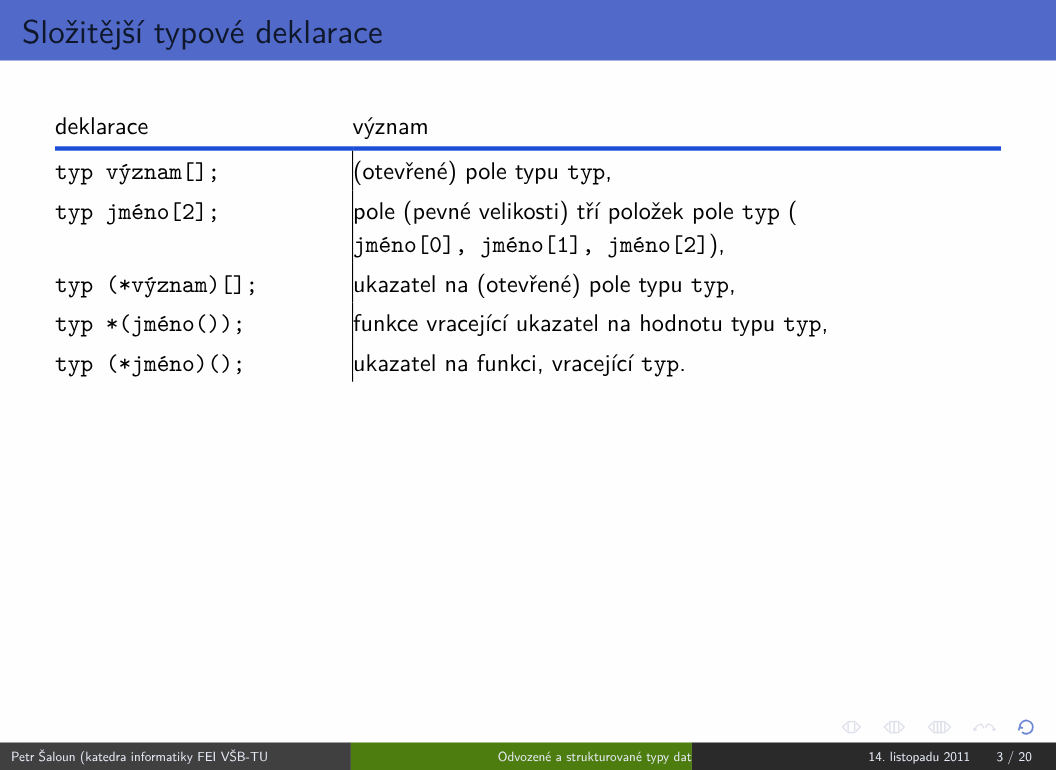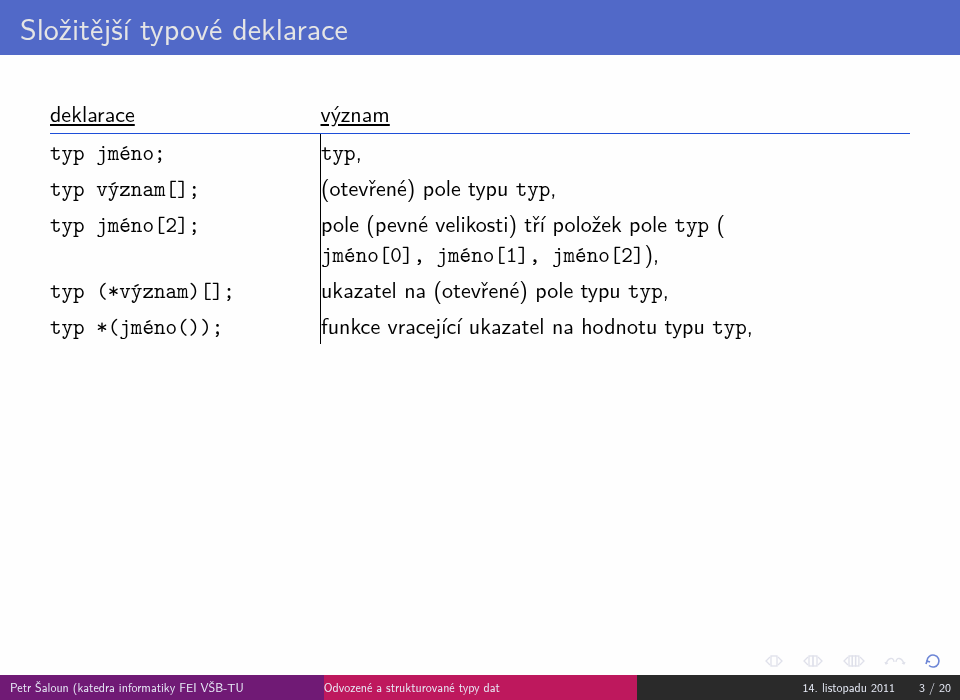--- a/index.html
+++ b/index.html
@@ -13,21 +13,21 @@
     position: relative;
     overflow: hidden;
   }
   .slide {
     width: 960px;
     height: 700px;
     position: relative;
   }
   .title-band {
     background: #5169c8;
-    color: #e5e5e5;
+    color: #0f172a;
     height: 55px;
     line-height: 55px;
     padding: 0 20px;
     font-size: 30px;
   }
   .content {
     padding: 44px 50px 0 50px;
     font-size: 22px;
     line-height: 1.32;
   }
@@ -41,23 +41,22 @@
   }
   table.decls td.col-left {
     width: 262px;
     white-space: nowrap;
   }
   table.decls td.col-right {
     white-space: normal;
   }
   
   tr.header td {
-    border-bottom: 1px solid #1d4ed8;
+    border-bottom: 4px solid #1d4ed8;
     padding-bottom: 5px;
-    text-decoration: underline;
   }
   tr.body td.col-left {
     border-right: 1px solid #000;
   }
   tr.body td {
     padding-top: 3px;
     padding-bottom: 3px;
   }
   .tt {
     font-family: "Latin Modern Mono", "CMU Typewriter Text", "Courier New", monospace;
@@ -69,37 +68,37 @@
     bottom: 0;
     width: 960px;
     height: 25px;
     display: flex;
     font-size: 12px;
     line-height: 25px;
     color: #e8ecf8;
   }
   .footer .seg-author {
     width: 320px;
-    background: #701a75;
+    background: #404040;
     padding-left: 10px;
     overflow: hidden;
     white-space: nowrap;
   }
   .footer .seg-talk {
     width: 320px;
-    background: #be185d;
-    text-align: left;
+    background: #4d7c0f;
+    text-align: right;
     overflow: hidden;
     white-space: nowrap;
   }
   .footer .seg-date {
     width: 320px;
     background: #2a2a2a;
     text-align: right;
-    padding-right: 9px;
+    padding-right: 22px;
     overflow: hidden;
     white-space: nowrap;
   }
   .navsyms {
     position: absolute;
     right: 18px;
     bottom: 30px;
     display: flex;
     gap: 18px;
     align-items: center;
@@ -127,38 +126,38 @@
   <div class="content">
     <table class="decls">
       <tbody>
           <tr class="header">
         <td class="col-left">deklarace</td>
         <td class="col-right">význam</td>
       </tr>
       </tbody>
         <tbody id="rows-body">
           <tr class="body">
-            <td class="col-left"><span class="tt">typ jméno;</span></td>
-            <td class="col-right"><span class="tt">typ</span><span>,</span></td>
-          </tr>
-          <tr class="body">
             <td class="col-left"><span class="tt">typ význam[];</span></td>
             <td class="col-right"><span>(otevřené) pole typu </span><span class="tt">typ</span><span>,</span></td>
           </tr>
           <tr class="body">
             <td class="col-left"><span class="tt">typ jméno[2];</span></td>
             <td class="col-right"><span>pole (pevné velikosti) tří položek pole </span><span class="tt">typ</span><span> (</span><br><span class="tt">jméno[0], jméno[1], jméno[2]</span><span>),</span></td>
           </tr>
           <tr class="body">
             <td class="col-left"><span class="tt">typ (*význam)[];</span></td>
             <td class="col-right"><span>ukazatel na (otevřené) pole typu </span><span class="tt">typ</span><span>,</span></td>
           </tr>
           <tr class="body">
             <td class="col-left"><span class="tt">typ *(jméno());</span></td>
             <td class="col-right"><span>funkce vracející ukazatel na hodnotu typu </span><span class="tt">typ</span><span>,</span></td>
+          </tr>
+          <tr class="body">
+            <td class="col-left"><span class="tt">typ (*jméno)();</span></td>
+            <td class="col-right"><span>ukazatel na funkci, vracející </span><span class="tt">typ</span><span>.</span></td>
           </tr>
         </tbody>
     </table>
   </div>
 
   <div class="navsyms">
     <span class="group faint">
       <svg width="20" height="14" viewBox="0 0 20 14">
           <polyline points="6,3 2,7 6,11" fill="none" stroke="#c6c9da" stroke-width="1.3"></polyline>
           <rect x="7" y="2" width="6" height="10" fill="none" stroke="#c6c9da" stroke-width="1.3"></rect>

